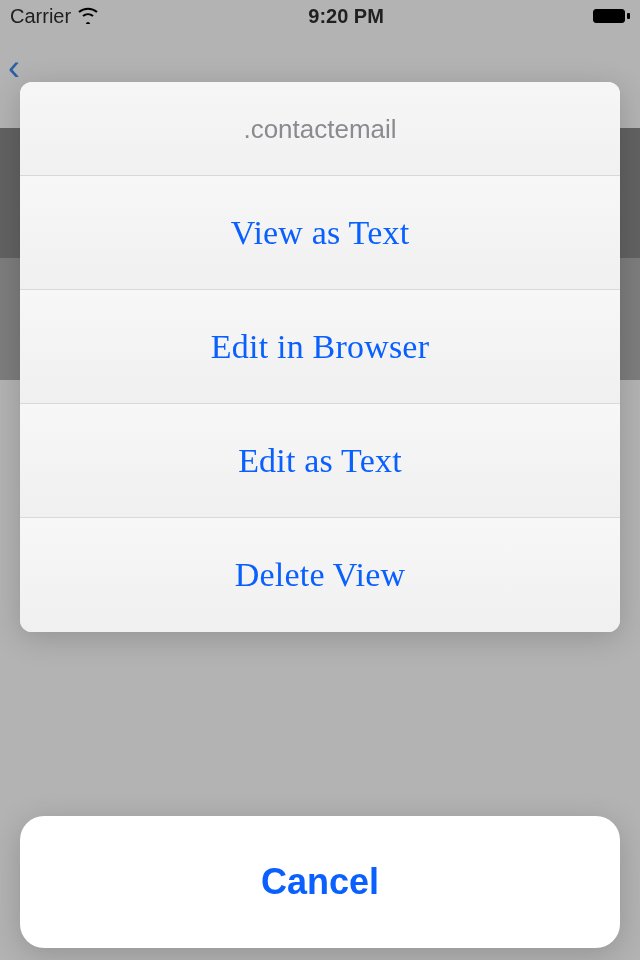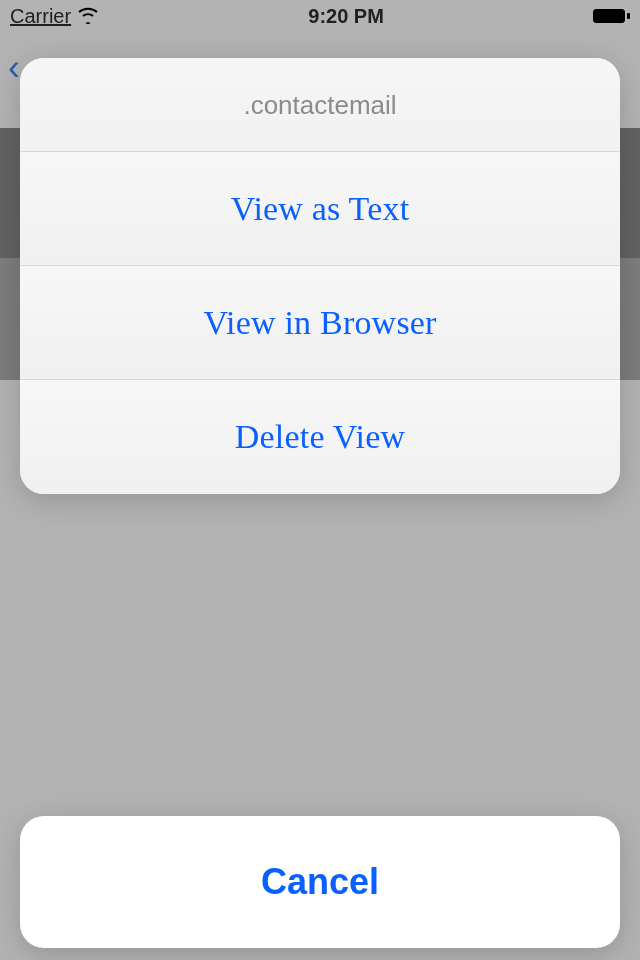--- a/index.html
+++ b/index.html
@@ -17,21 +17,21 @@
     }
     .statusbar {
       position: absolute; top: 0; left: 0; right: 0;
       height: 32px;
       display: flex; align-items: center; justify-content: space-between;
       padding: 0 10px;
       color: #202020;
       font-size: 20px;
       font-weight: 500;
     }
-    .statusbar .left { display: flex; align-items: center; gap: 6px; text-decoration: underline; }
+    .statusbar .left { display: flex; align-items: center; gap: 6px; }
     .statusbar .time { font-weight: 600; text-align: center; }
     .wifi-icon { display: inline-block; line-height: 1; }
     .battery {
       display: inline-flex; align-items: center; gap: 2px;
     }
     .battery-body {
       width: 32px; height: 14px;
       border: 1.5px solid #000; border-radius: 3px;
       background: #000;
     }
@@ -48,23 +48,24 @@
     .dark-strip {
       position: absolute; top: 128px; left: 0; right: 0; height: 130px;
       background: rgba(0,0,0,0.45);
     }
     .dark-strip2 {
       position: absolute; top: 258px; left: 0; right: 0; height: 122px;
       background: rgba(0,0,0,0.30);
     }
     .sheet {
       background: rgba(248,248,248,0.96);
-      border-radius: 24px;
+      border-radius: 12px;
       overflow: hidden;
       box-shadow: 0 6px 30px rgba(0,0,0,0.18);
+      margin-top: 24px;
     }
     .sheet-title {
       text-align: center;
       color: #8a8a8f;
       font-size: 26px;
       font-weight: 400;
       padding: 32px 16px 30px;
       border-bottom: 1px solid rgba(0,0,0,0.12);
       background: linear-gradient(#f6f6f7, #f1f1f2);
     }
@@ -127,17 +128,18 @@
     <span class="back-chevron">‹</span>
   </div>
   <div class="dark-strip"></div>
   <div class="dark-strip2"></div>
 </div>
 
 <div class="sheet-positioner">
   <div class="sheet">
     <div class="sheet-title">.contactemail</div>
     <div class="sheet-action">View as Text</div>
-    <div class="sheet-action">View in Browser</div>
+    <div class="sheet-action">Edit in Browser</div>
+    <div class="sheet-action">Edit as Text</div>
     <div class="sheet-action">Delete View</div>
   </div>
   <div class="cancel">Cancel</div>
 </div>
 
 </body></html>

